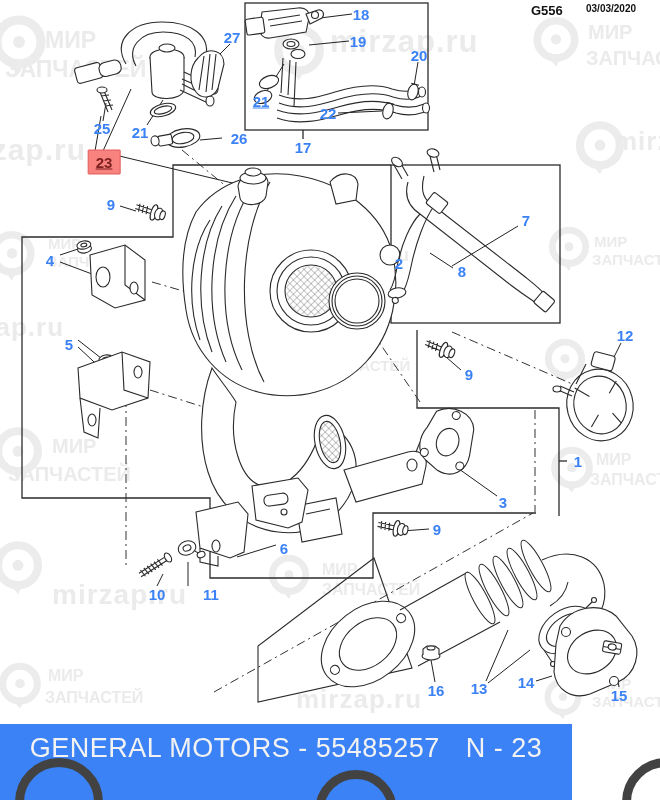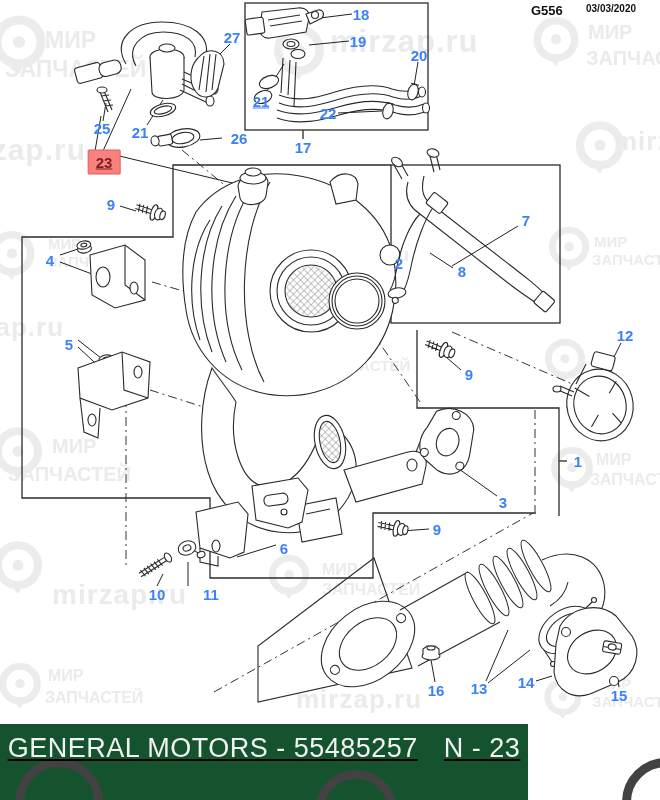--- a/index.html
+++ b/index.html
@@ -21,22 +21,22 @@
     font-size:15px;font-weight:bold;color:#3b82f6;
   }
   .callout.hl{
     padding:3px 7px;border-radius:1px;
   }
   
   #header{position:absolute;top:3px;left:0;width:100%;z-index:4;}
   #figure-code{position:absolute;left:531px;top:0;font-size:13px;font-weight:bold;color:#111;}
   #figure-date{position:absolute;left:586px;top:0;font-size:10px;font-weight:bold;color:#111;}
   #footer{
-    position:absolute;left:0;top:724px;width:528px;height:76px;background:#14532d;
-    z-index:4;overflow:hidden;text-decoration:underline;
+    position:absolute;left:0;top:724px;width:572px;height:76px;background:#3b82f6;
+    z-index:4;overflow:hidden;
   }
   #footer-text{
     position:relative;z-index:2;text-align:center;margin-top:9px;
     font-size:27px;color:#f2f2f2;letter-spacing:0.5px;
   }
   #footer-text .gap{display:inline-block;width:26px;}
   .band-circle{
     position:absolute;border:9px solid #424242;border-radius:50%;z-index:1;
   }
 </style>

